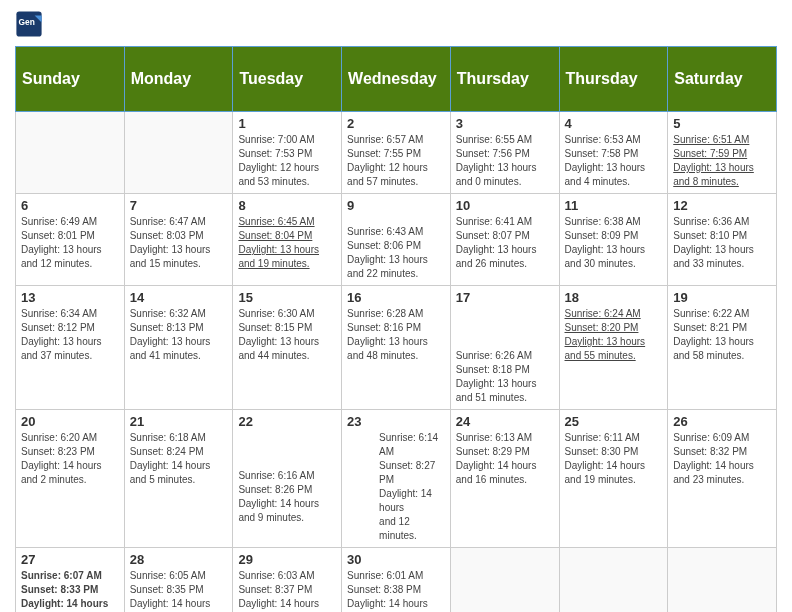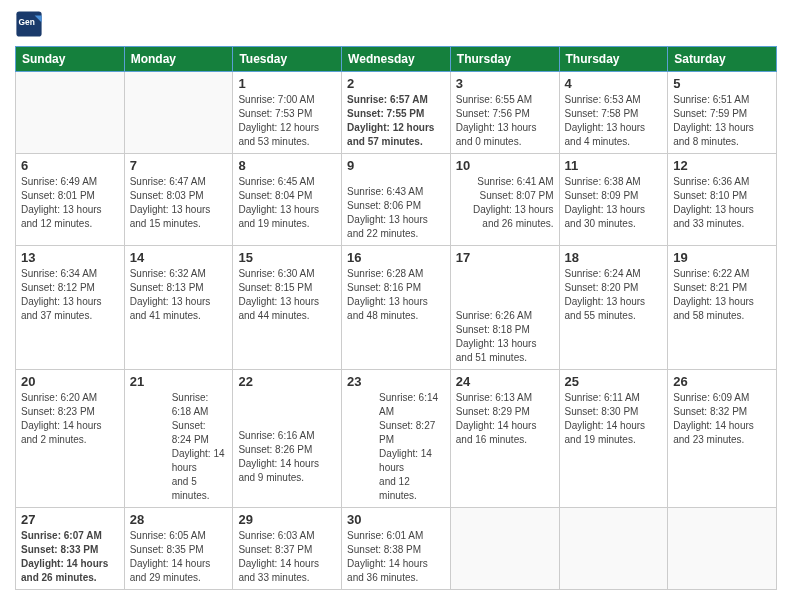--- a/index.html
+++ b/index.html
@@ -51,25 +51,25 @@
     .subtitle {
       font-size: 14px;
       color: #555;
     }
     .calendar {
       width: 100%;
       border-collapse: collapse;
       table-layout: fixed;
     }
     .calendar th {
-      background: #15803d;
+      background: #4d7c0f;
       color: #fff;
       text-align: left;
-      padding: 5px 6px;
-      font-size: 12px;
+      padding: 23px 6px;
+      font-size: 16px;
       border: 1px solid #5a9fd4;
     }
     .calendar td {
       border: 1px solid #ccc;
       vertical-align: top;
       padding: 4px 5px;
       font-size: 9.5px;
       color: #333;
       height: 78px;
       background: #fff;
@@ -134,42 +134,42 @@
           <td class="empty"></td>
           <td>
             <span class="day-num">1</span>
             <div class="day-info" style="white-space: pre-line;">Sunrise: 7:00 AM
 Sunset: 7:53 PM
 Daylight: 12 hours
 and 53 minutes.</div>
           </td>
           <td>
             <span class="day-num">2</span>
-            <div class="day-info" style="white-space: pre-line; font-weight: bold;">Sunrise: 6:57 AM
+            <div class="day-info" style="white-space: pre-line;">Sunrise: 6:57 AM
 Sunset: 7:55 PM
 Daylight: 12 hours
 and 57 minutes.</div>
           </td>
           <td>
             <span class="day-num">3</span>
             <div class="day-info" style="white-space: pre-line;">Sunrise: 6:55 AM
 Sunset: 7:56 PM
 Daylight: 13 hours
 and 0 minutes.</div>
           </td>
           <td>
             <span class="day-num">4</span>
             <div class="day-info" style="white-space: pre-line;">Sunrise: 6:53 AM
 Sunset: 7:58 PM
 Daylight: 13 hours
 and 4 minutes.</div>
           </td>
           <td>
             <span class="day-num">5</span>
-            <div class="day-info" style="white-space: pre-line;">Sunrise: 6:51 AM
+            <div class="day-info" style="white-space: pre-line; text-decoration: underline;">Sunrise: 6:51 AM
 Sunset: 7:59 PM
 Daylight: 13 hours
 and 8 minutes.</div>
           </td>
         </tr>
         <tr>
           <td>
             <span class="day-num">6</span>
             <div class="day-info" style="white-space: pre-line;">Sunrise: 6:49 AM
 Sunset: 8:01 PM
@@ -178,35 +178,35 @@
           </td>
           <td>
             <span class="day-num">7</span>
             <div class="day-info" style="white-space: pre-line;">Sunrise: 6:47 AM
 Sunset: 8:03 PM
 Daylight: 13 hours
 and 15 minutes.</div>
           </td>
           <td>
             <span class="day-num">8</span>
-            <div class="day-info" style="white-space: pre-line;">Sunrise: 6:45 AM
+            <div class="day-info" style="white-space: pre-line; text-decoration: underline;">Sunrise: 6:45 AM
 Sunset: 8:04 PM
 Daylight: 13 hours
 and 19 minutes.</div>
           </td>
           <td>
             <span class="day-num">9</span>
             <div class="day-info" style="white-space: pre-line; margin-top: 12px;">Sunrise: 6:43 AM
 Sunset: 8:06 PM
 Daylight: 13 hours
 and 22 minutes.</div>
           </td>
           <td>
             <span class="day-num">10</span>
-            <div class="day-info" style="white-space: pre-line; text-align: right;">Sunrise: 6:41 AM
+            <div class="day-info" style="white-space: pre-line;">Sunrise: 6:41 AM
 Sunset: 8:07 PM
 Daylight: 13 hours
 and 26 minutes.</div>
           </td>
           <td>
             <span class="day-num">11</span>
             <div class="day-info" style="white-space: pre-line;">Sunrise: 6:38 AM
 Sunset: 8:09 PM
 Daylight: 13 hours
 and 30 minutes.</div>
@@ -250,21 +250,21 @@
           </td>
           <td>
             <span class="day-num">17</span>
             <div class="day-info" style="white-space: pre-line; margin-top: 44px;">Sunrise: 6:26 AM
 Sunset: 8:18 PM
 Daylight: 13 hours
 and 51 minutes.</div>
           </td>
           <td>
             <span class="day-num">18</span>
-            <div class="day-info" style="white-space: pre-line;">Sunrise: 6:24 AM
+            <div class="day-info" style="white-space: pre-line; text-decoration: underline;">Sunrise: 6:24 AM
 Sunset: 8:20 PM
 Daylight: 13 hours
 and 55 minutes.</div>
           </td>
           <td>
             <span class="day-num">19</span>
             <div class="day-info" style="white-space: pre-line;">Sunrise: 6:22 AM
 Sunset: 8:21 PM
 Daylight: 13 hours
 and 58 minutes.</div>
@@ -273,21 +273,21 @@
         <tr>
           <td>
             <span class="day-num">20</span>
             <div class="day-info" style="white-space: pre-line;">Sunrise: 6:20 AM
 Sunset: 8:23 PM
 Daylight: 14 hours
 and 2 minutes.</div>
           </td>
           <td>
             <span class="day-num">21</span>
-            <div class="day-info" style="white-space: pre-line; margin-left: 42px;">Sunrise: 6:18 AM
+            <div class="day-info" style="white-space: pre-line;">Sunrise: 6:18 AM
 Sunset: 8:24 PM
 Daylight: 14 hours
 and 5 minutes.</div>
           </td>
           <td>
             <span class="day-num">22</span>
             <div class="day-info" style="white-space: pre-line; margin-top: 40px;">Sunrise: 6:16 AM
 Sunset: 8:26 PM
 Daylight: 14 hours
 and 9 minutes.</div>

